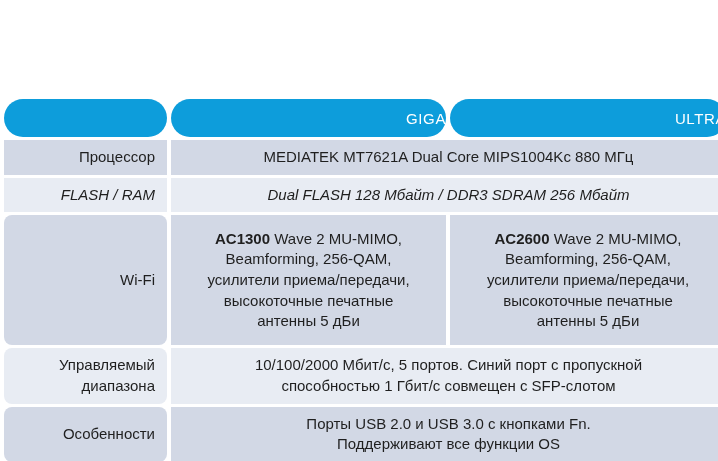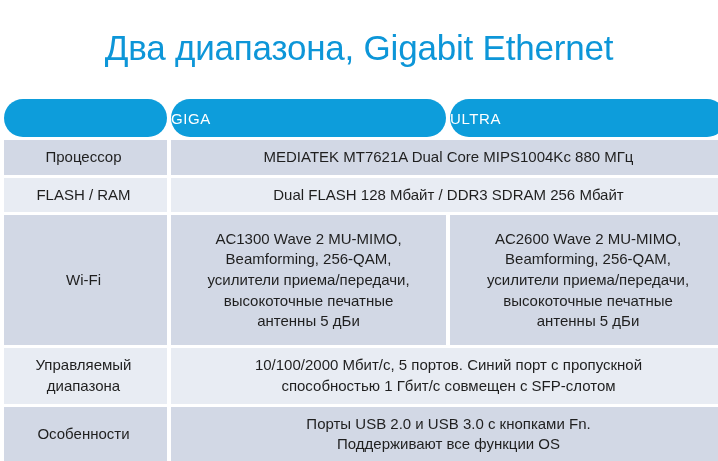--- a/index.html
+++ b/index.html
@@ -52,70 +52,69 @@
   #spec-table col.c-ultra { width: 276px; }
 
   
   thead th {
     background: #0d9ddb;
     color: #ffffff;
     font-size: 15px;
     font-weight: 400;
     height: 38px;
     vertical-align: middle;
-    text-align: left;
+    text-align: right;
     letter-spacing: 0.6px;
     border-radius: 19px;
   }
   thead th.label-head {
     background: #0d9ddb;
   }
 
   
   tbody td {
     font-size: 15px;
     font-weight: 400;
     color: #1f1f1f;
     vertical-align: middle;
     line-height: 1.38;
   }
 
   tbody tr.dark td  { background: #d2d8e5; }
   tbody tr.light td { background: #e8ecf3; }
 
   td.label {
-    text-align: center;
+    text-align: right;
     padding: 6px 12px 6px 8px;
   }
 
   td.value {
     text-align: center;
     padding: 7px 10px;
   }
 
-  td.value b { font-weight: 400; }
+  td.value b { font-weight: 700; }
 
   tr.r-proc td   { height: 34px; }
-  tr.r-flash td  { height: 34px; }
+  tr.r-flash td  { height: 34px; font-style: italic; }
   tr.r-wifi td   { height: 130px; vertical-align: middle; }
   tr.r-switch td { height: 53px; }
   tr.r-feat td   { height: 53px; }
 
   tr.r-wifi td.label,
   tr.r-switch td.label,
-  tr.r-feat td.label { vertical-align: middle; }
+  tr.r-feat td.label { vertical-align: middle; border-radius: 8px; }
 
   .nowrap-line { display: block; }
 </style>
 </head>
 <body>
 
 <div id="page">
 
-  <div id="title">Два диапазона, Gigabit Ethernet</div>
 
   <table id="spec-table">
     <colgroup>
       <col class="c-label">
       <col class="c-giga">
       <col class="c-ultra">
     </colgroup>
 
     <thead>
       <tr>

